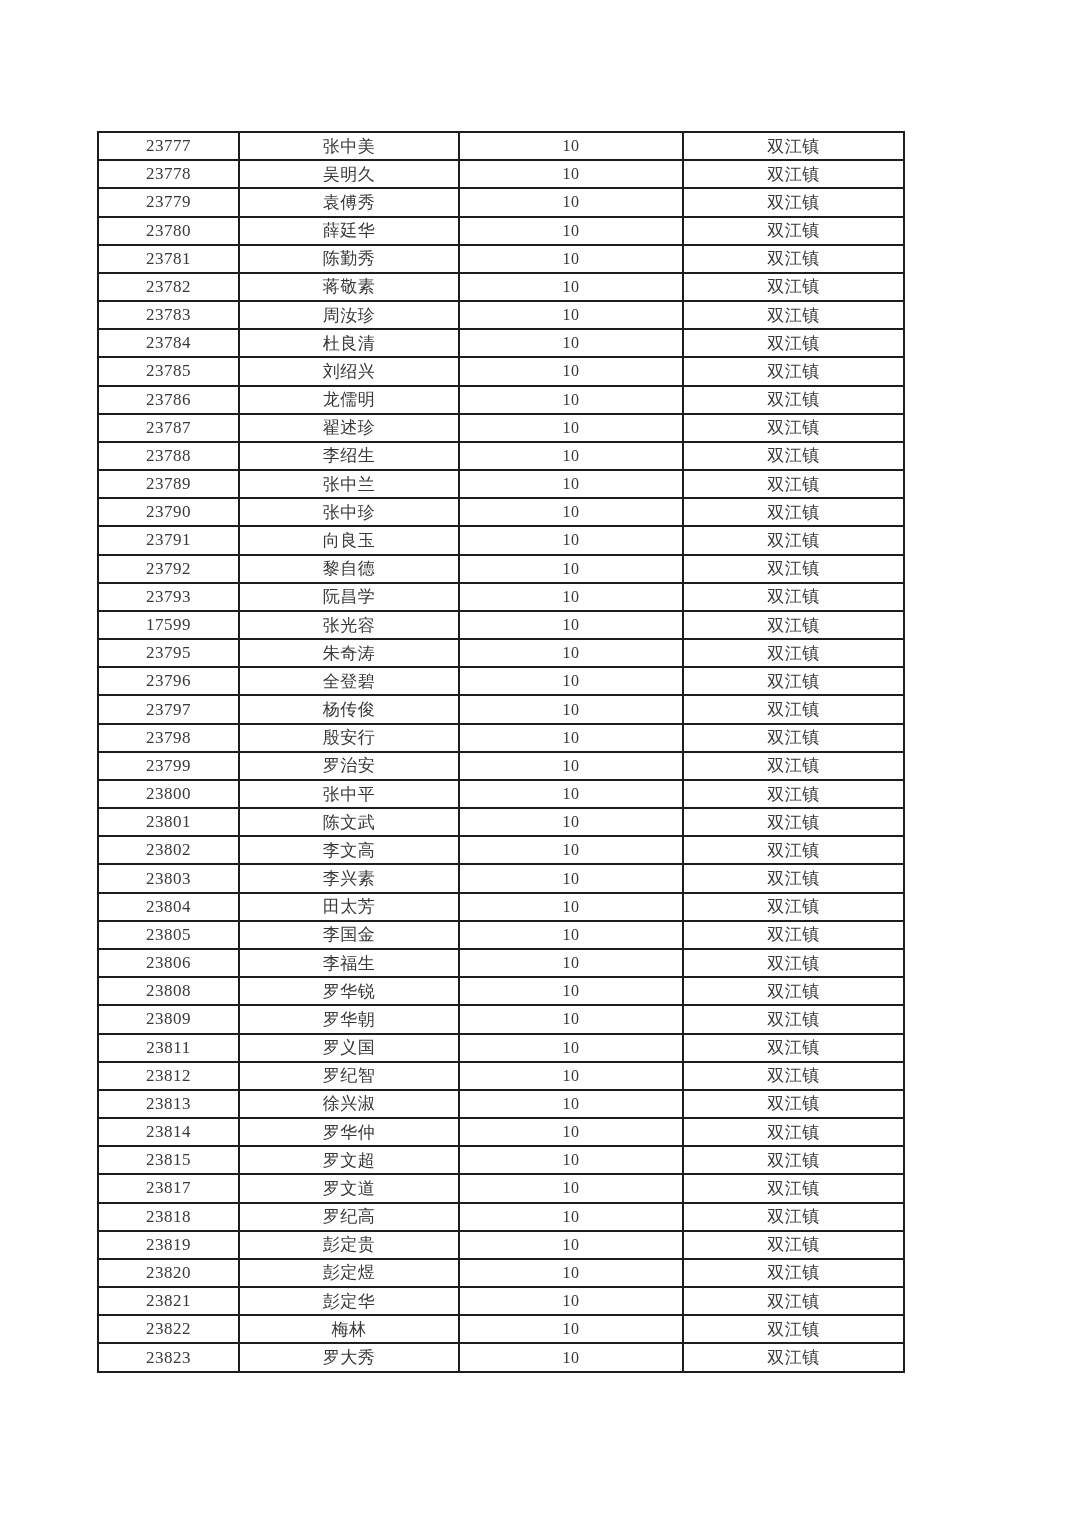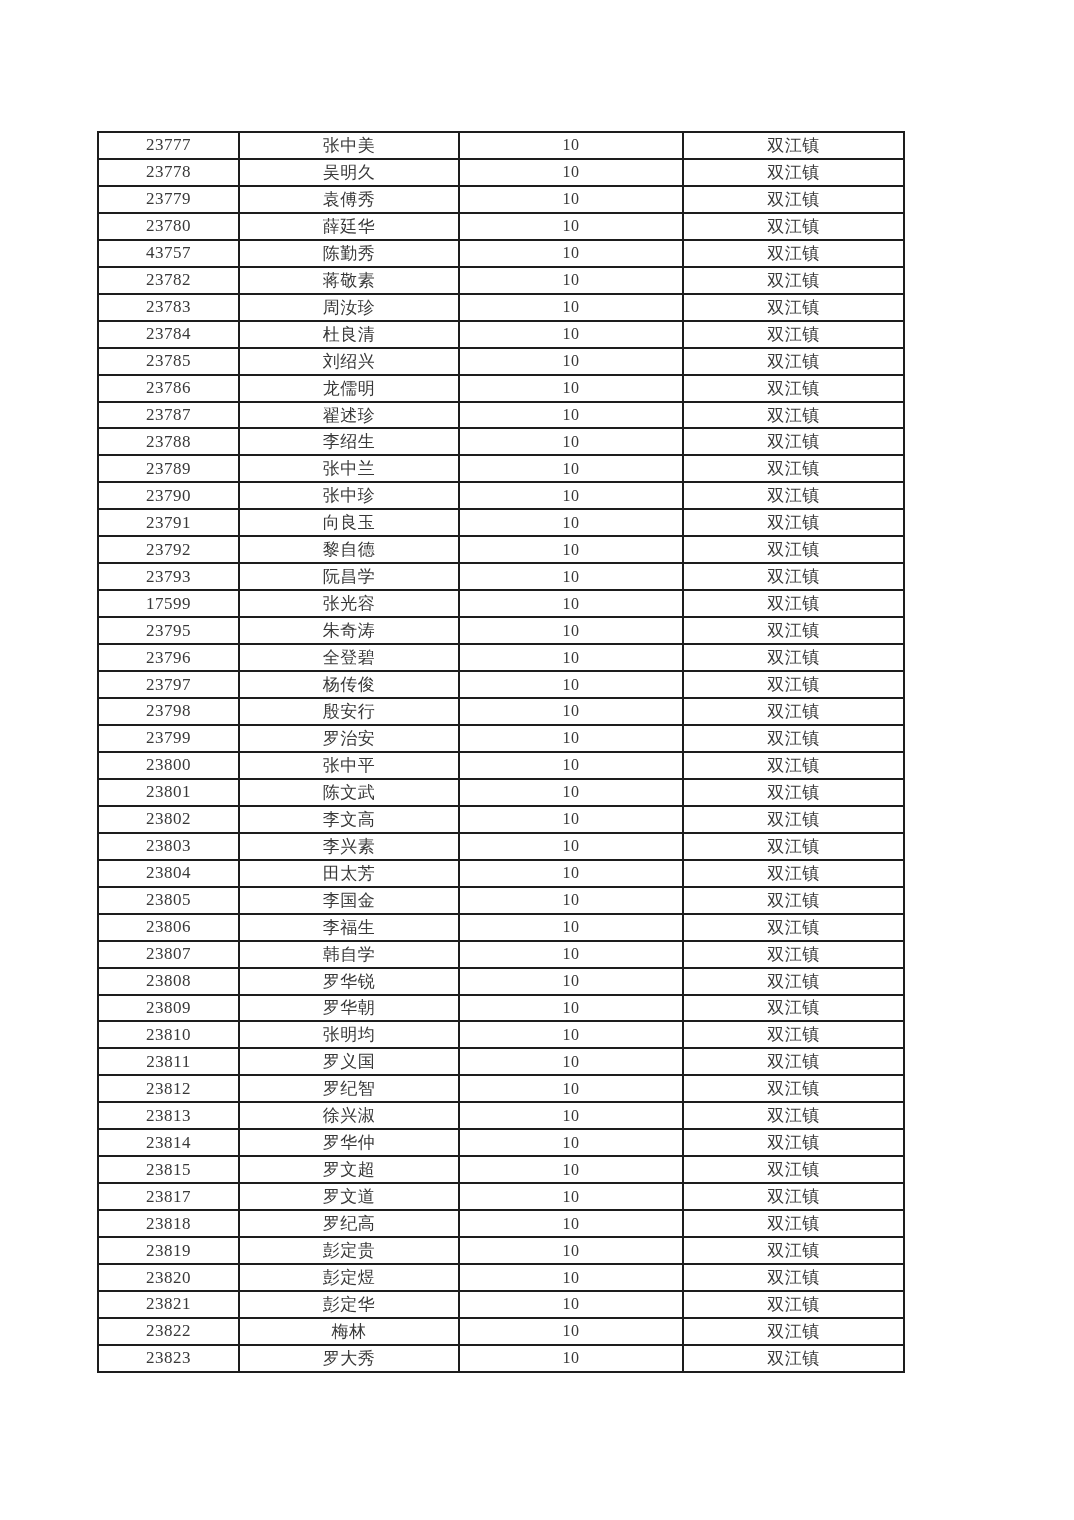--- a/index.html
+++ b/index.html
@@ -77,21 +77,21 @@
             <td class="col-value">10</td>
             <td class="col-town">双江镇</td>
           </tr>
           <tr>
             <td class="col-id">23780</td>
             <td class="col-name">薛廷华</td>
             <td class="col-value">10</td>
             <td class="col-town">双江镇</td>
           </tr>
           <tr>
-            <td class="col-id">43757</td>
+            <td class="col-id">23781</td>
             <td class="col-name">陈勤秀</td>
             <td class="col-value">10</td>
             <td class="col-town">双江镇</td>
           </tr>
           <tr>
             <td class="col-id">23782</td>
             <td class="col-name">蒋敬素</td>
             <td class="col-value">10</td>
             <td class="col-town">双江镇</td>
           </tr>
@@ -233,40 +233,28 @@
             <td class="col-value">10</td>
             <td class="col-town">双江镇</td>
           </tr>
           <tr>
             <td class="col-id">23806</td>
             <td class="col-name">李福生</td>
             <td class="col-value">10</td>
             <td class="col-town">双江镇</td>
           </tr>
           <tr>
-            <td class="col-id">23807</td>
-            <td class="col-name">韩自学</td>
-            <td class="col-value">10</td>
-            <td class="col-town">双江镇</td>
-          </tr>
-          <tr>
             <td class="col-id">23808</td>
             <td class="col-name">罗华锐</td>
             <td class="col-value">10</td>
             <td class="col-town">双江镇</td>
           </tr>
           <tr>
             <td class="col-id">23809</td>
             <td class="col-name">罗华朝</td>
-            <td class="col-value">10</td>
-            <td class="col-town">双江镇</td>
-          </tr>
-          <tr>
-            <td class="col-id">23810</td>
-            <td class="col-name">张明均</td>
             <td class="col-value">10</td>
             <td class="col-town">双江镇</td>
           </tr>
           <tr>
             <td class="col-id">23811</td>
             <td class="col-name">罗义国</td>
             <td class="col-value">10</td>
             <td class="col-town">双江镇</td>
           </tr>
           <tr>

